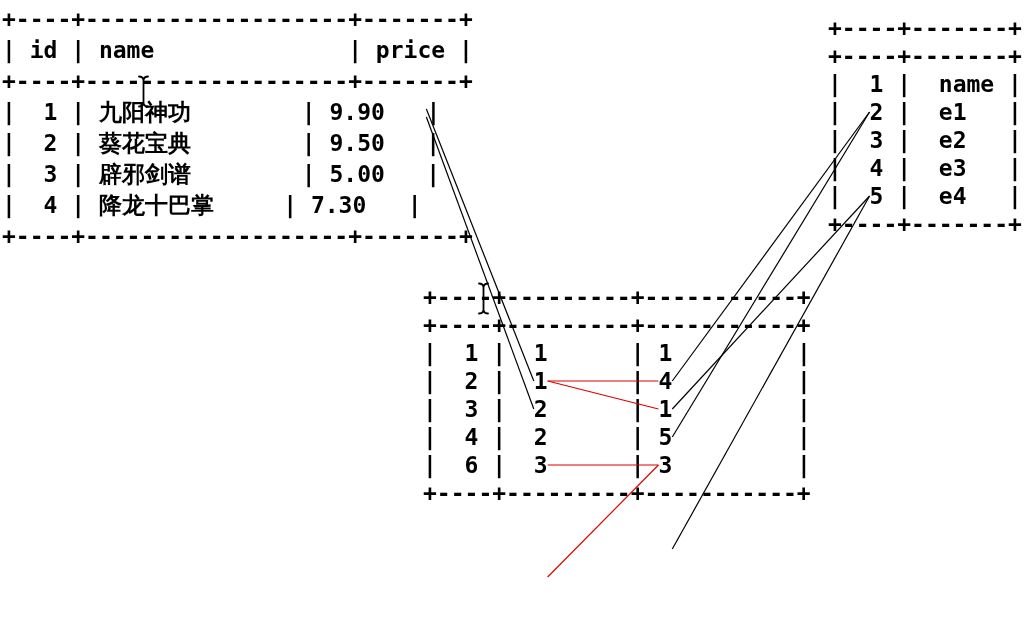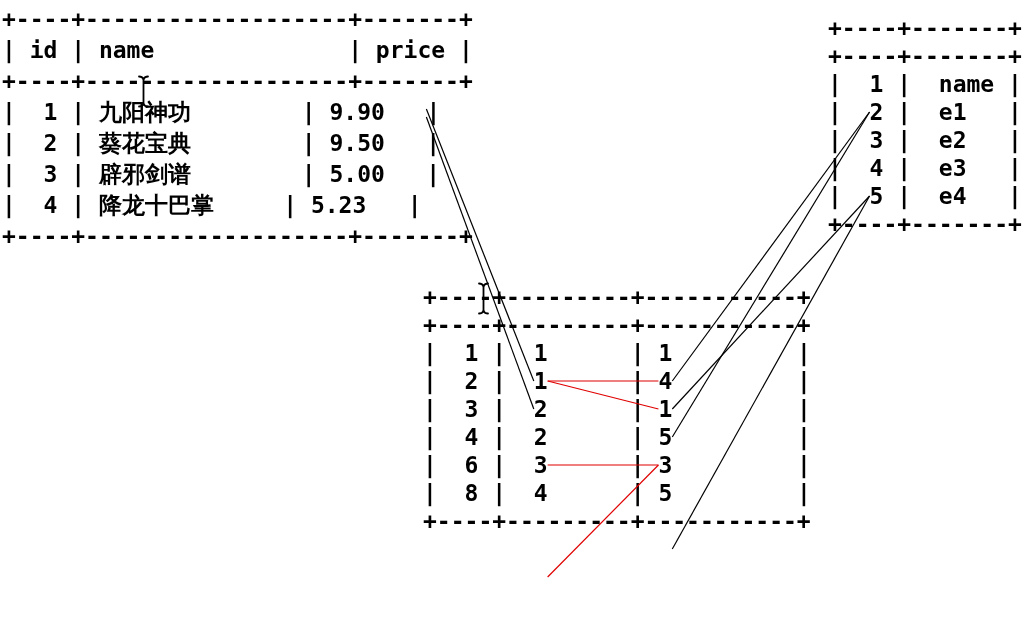--- a/index.html
+++ b/index.html
@@ -23,32 +23,31 @@
 <body>
 
 <div id="stage">
   <div id="t-books" class="tbl">
       <div class="ln">+----+-------------------+-------+</div>
       <div class="ln">| id | name              | price |</div>
       <div class="ln">+----+-------------------+-------+</div>
       <div class="ln">|  <span class="cv">1</span> | <span class="cv">九阳神功</span>        | <span class="cv">9.90</span>   <span class="cv">|</span></div>
       <div class="ln">|  <span class="cv">2</span> | <span class="cv">葵花宝典</span>        | <span class="cv">9.50</span>   |</div>
       <div class="ln">|  <span class="cv">3</span> | <span class="cv">辟邪剑谱</span>        | <span class="cv">5.00</span>   |</div>
-      <div class="ln">|  <span class="cv">4</span> | <span class="cv">降龙十巴掌</span>     | <span class="cv">5.23</span>   |</div>
+      <div class="ln">|  <span class="cv">4</span> | <span class="cv">降龙十巴掌</span>     | <span class="cv">7.30</span>   |</div>
       <div class="ln">+----+-------------------+-------+</div>
     </div>
   <div id="t-book2author" class="tbl">
       <div class="ln">+----+---------+-----------+</div>
       <div class="ln">+----+---------+-----------+</div>
       <div class="ln">|  <span class="cv">1</span> |  <span class="cv">1</span>      | <span class="cv">1</span>         |</div>
       <div class="ln">|  <span class="cv">2</span> |  <span class="cv">1</span>      | <span class="cv">4</span>         |</div>
       <div class="ln">|  <span class="cv">3</span> |  <span class="cv">2</span>      | <span class="cv">1</span>         |</div>
       <div class="ln">|  <span class="cv">4</span> |  <span class="cv">2</span>      | <span class="cv">5</span>         |</div>
       <div class="ln">|  <span class="cv">6</span> |  <span class="cv">3</span>      | <span class="cv">3</span>         |</div>
-      <div class="ln">|  <span class="cv">8</span> |  <span class="cv">4</span>      | <span class="cv">5</span>         |</div>
       <div class="ln">+----+---------+-----------+</div>
     </div>
   <div id="t-authors" class="tbl">
       <div class="ln">+----+-------+</div>
       <div class="ln">+----+-------+</div>
       <div class="ln">|  <span class="cv">1</span> |  <span class="cv">name</span> |</div>
       <div class="ln">|  <span class="cv">2</span> |  <span class="cv">e1</span>   |</div>
       <div class="ln">|  <span class="cv">3</span> |  <span class="cv">e2</span>   |</div>
       <div class="ln">|  <span class="cv">4</span> |  <span class="cv">e3</span>   |</div>
       <div class="ln">|  <span class="cv">5</span> |  <span class="cv">e4</span>   |</div>

